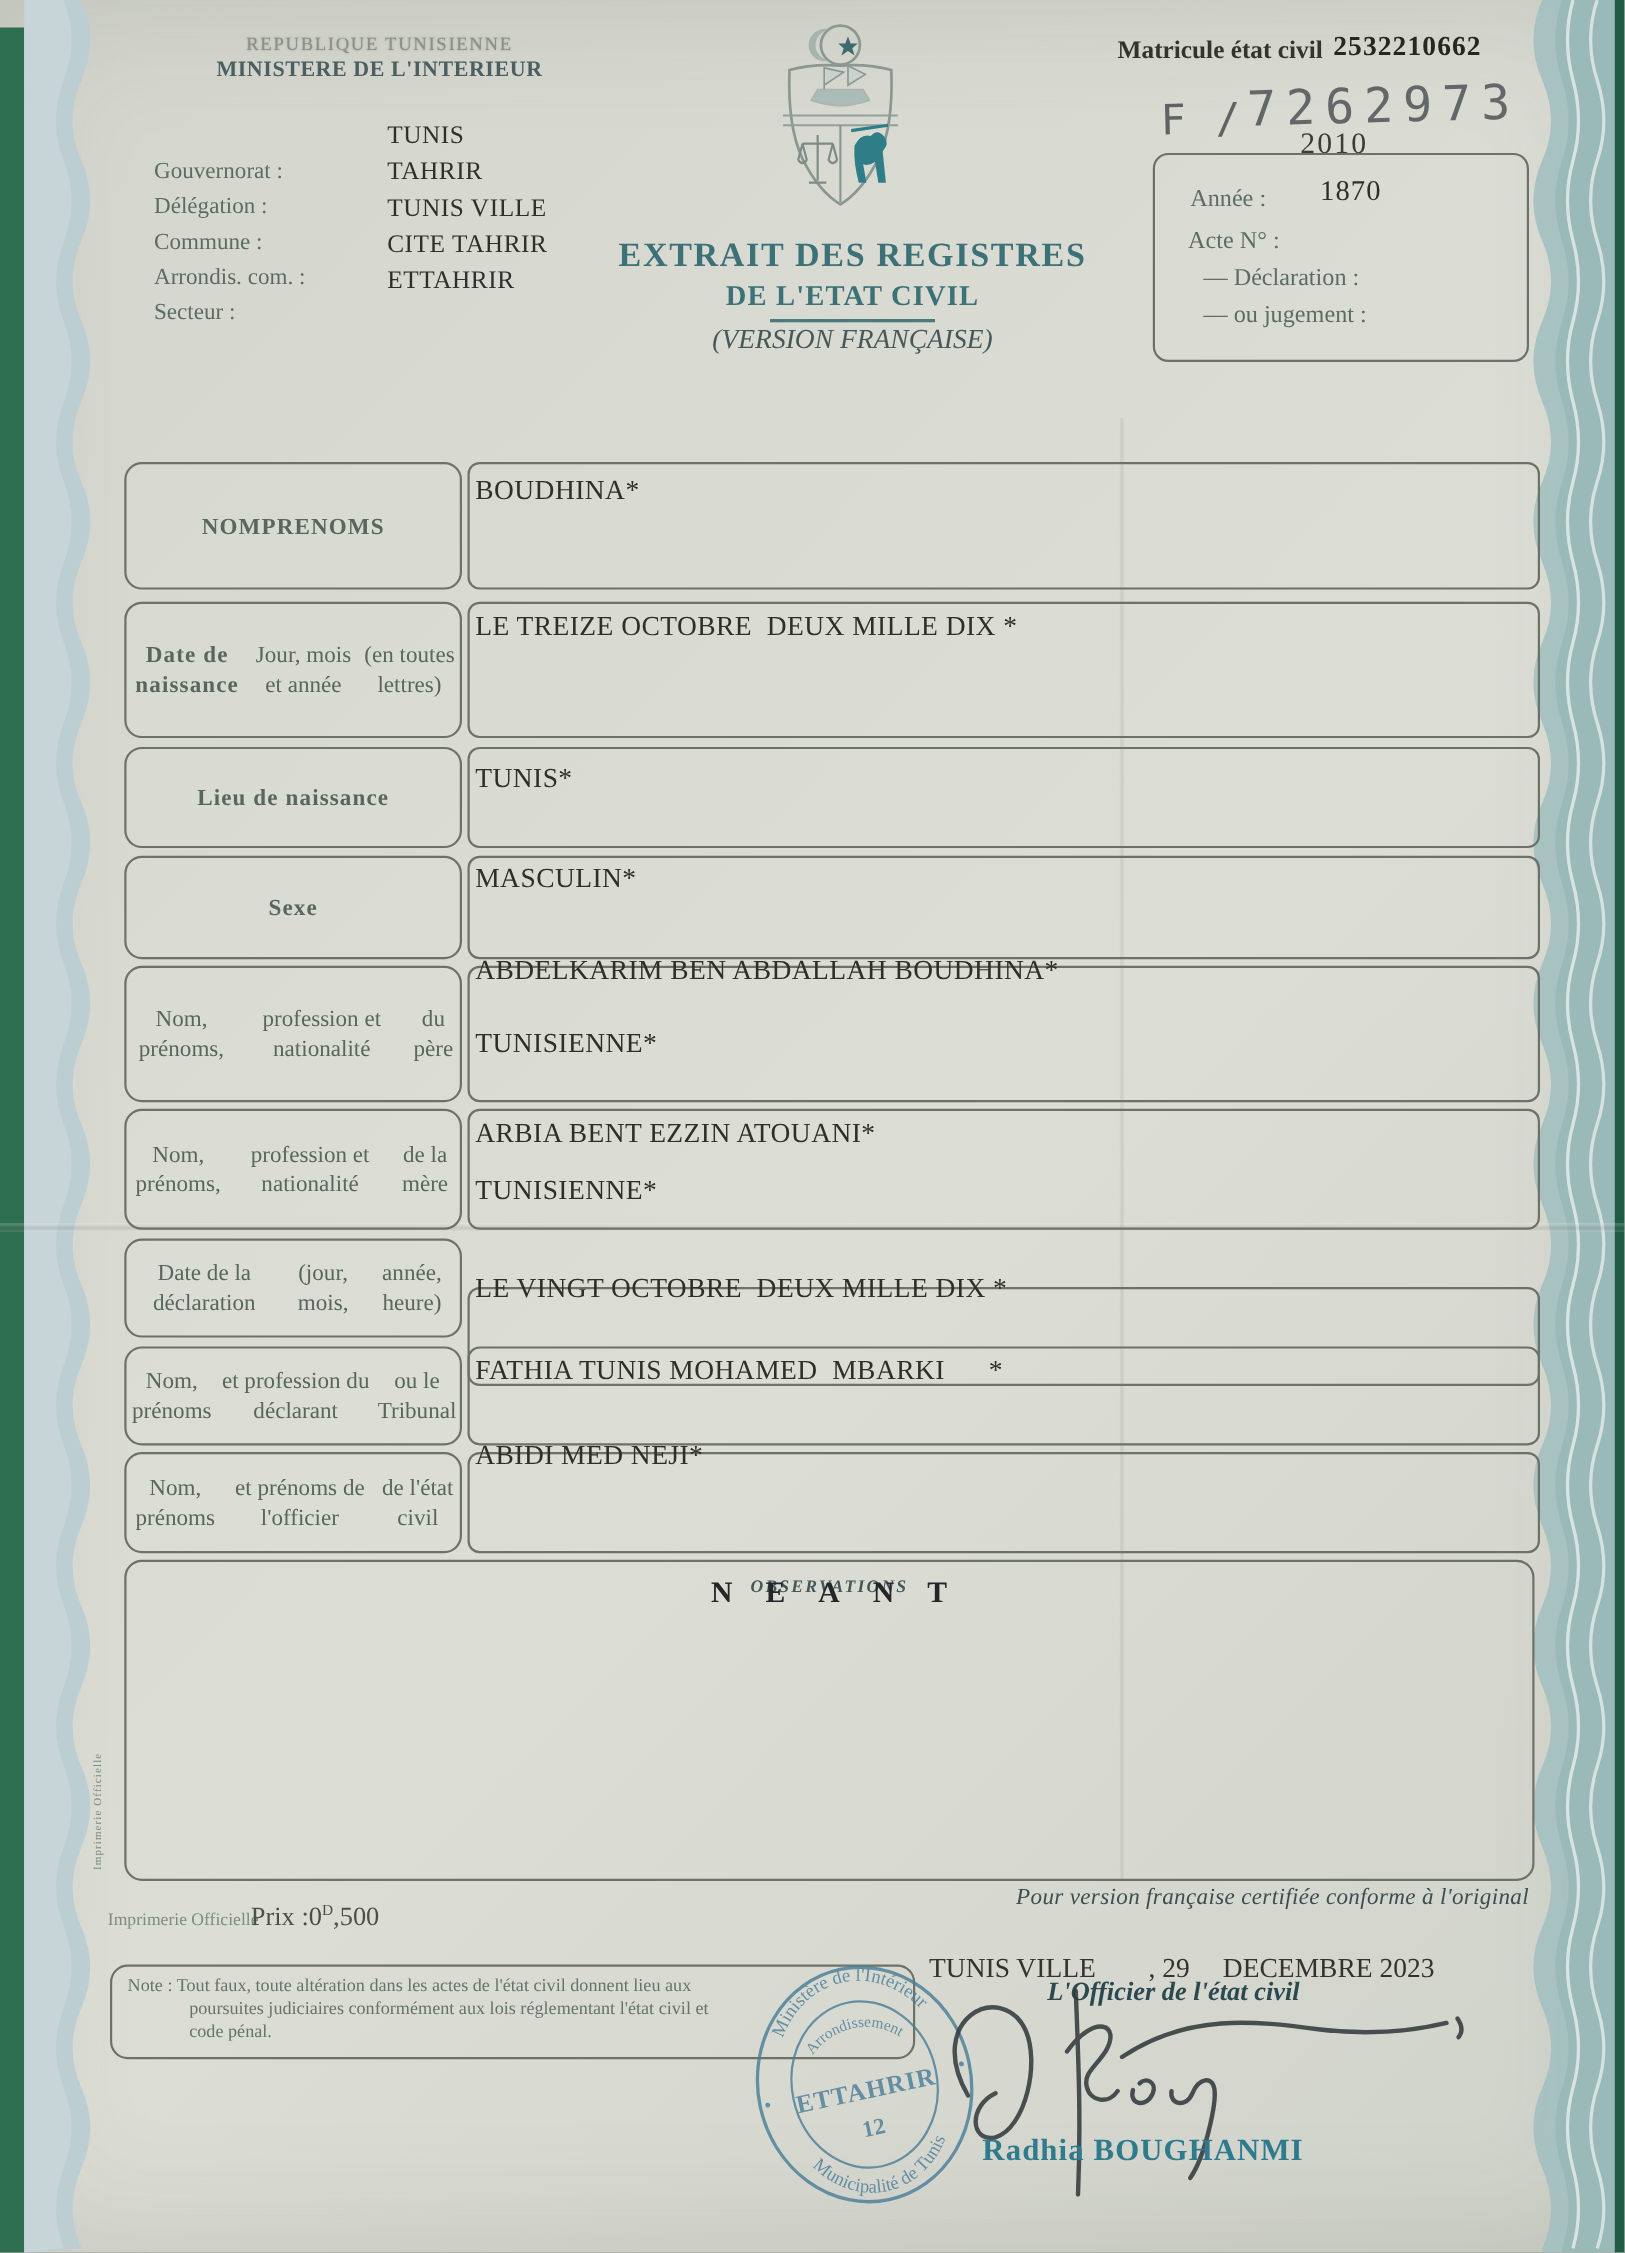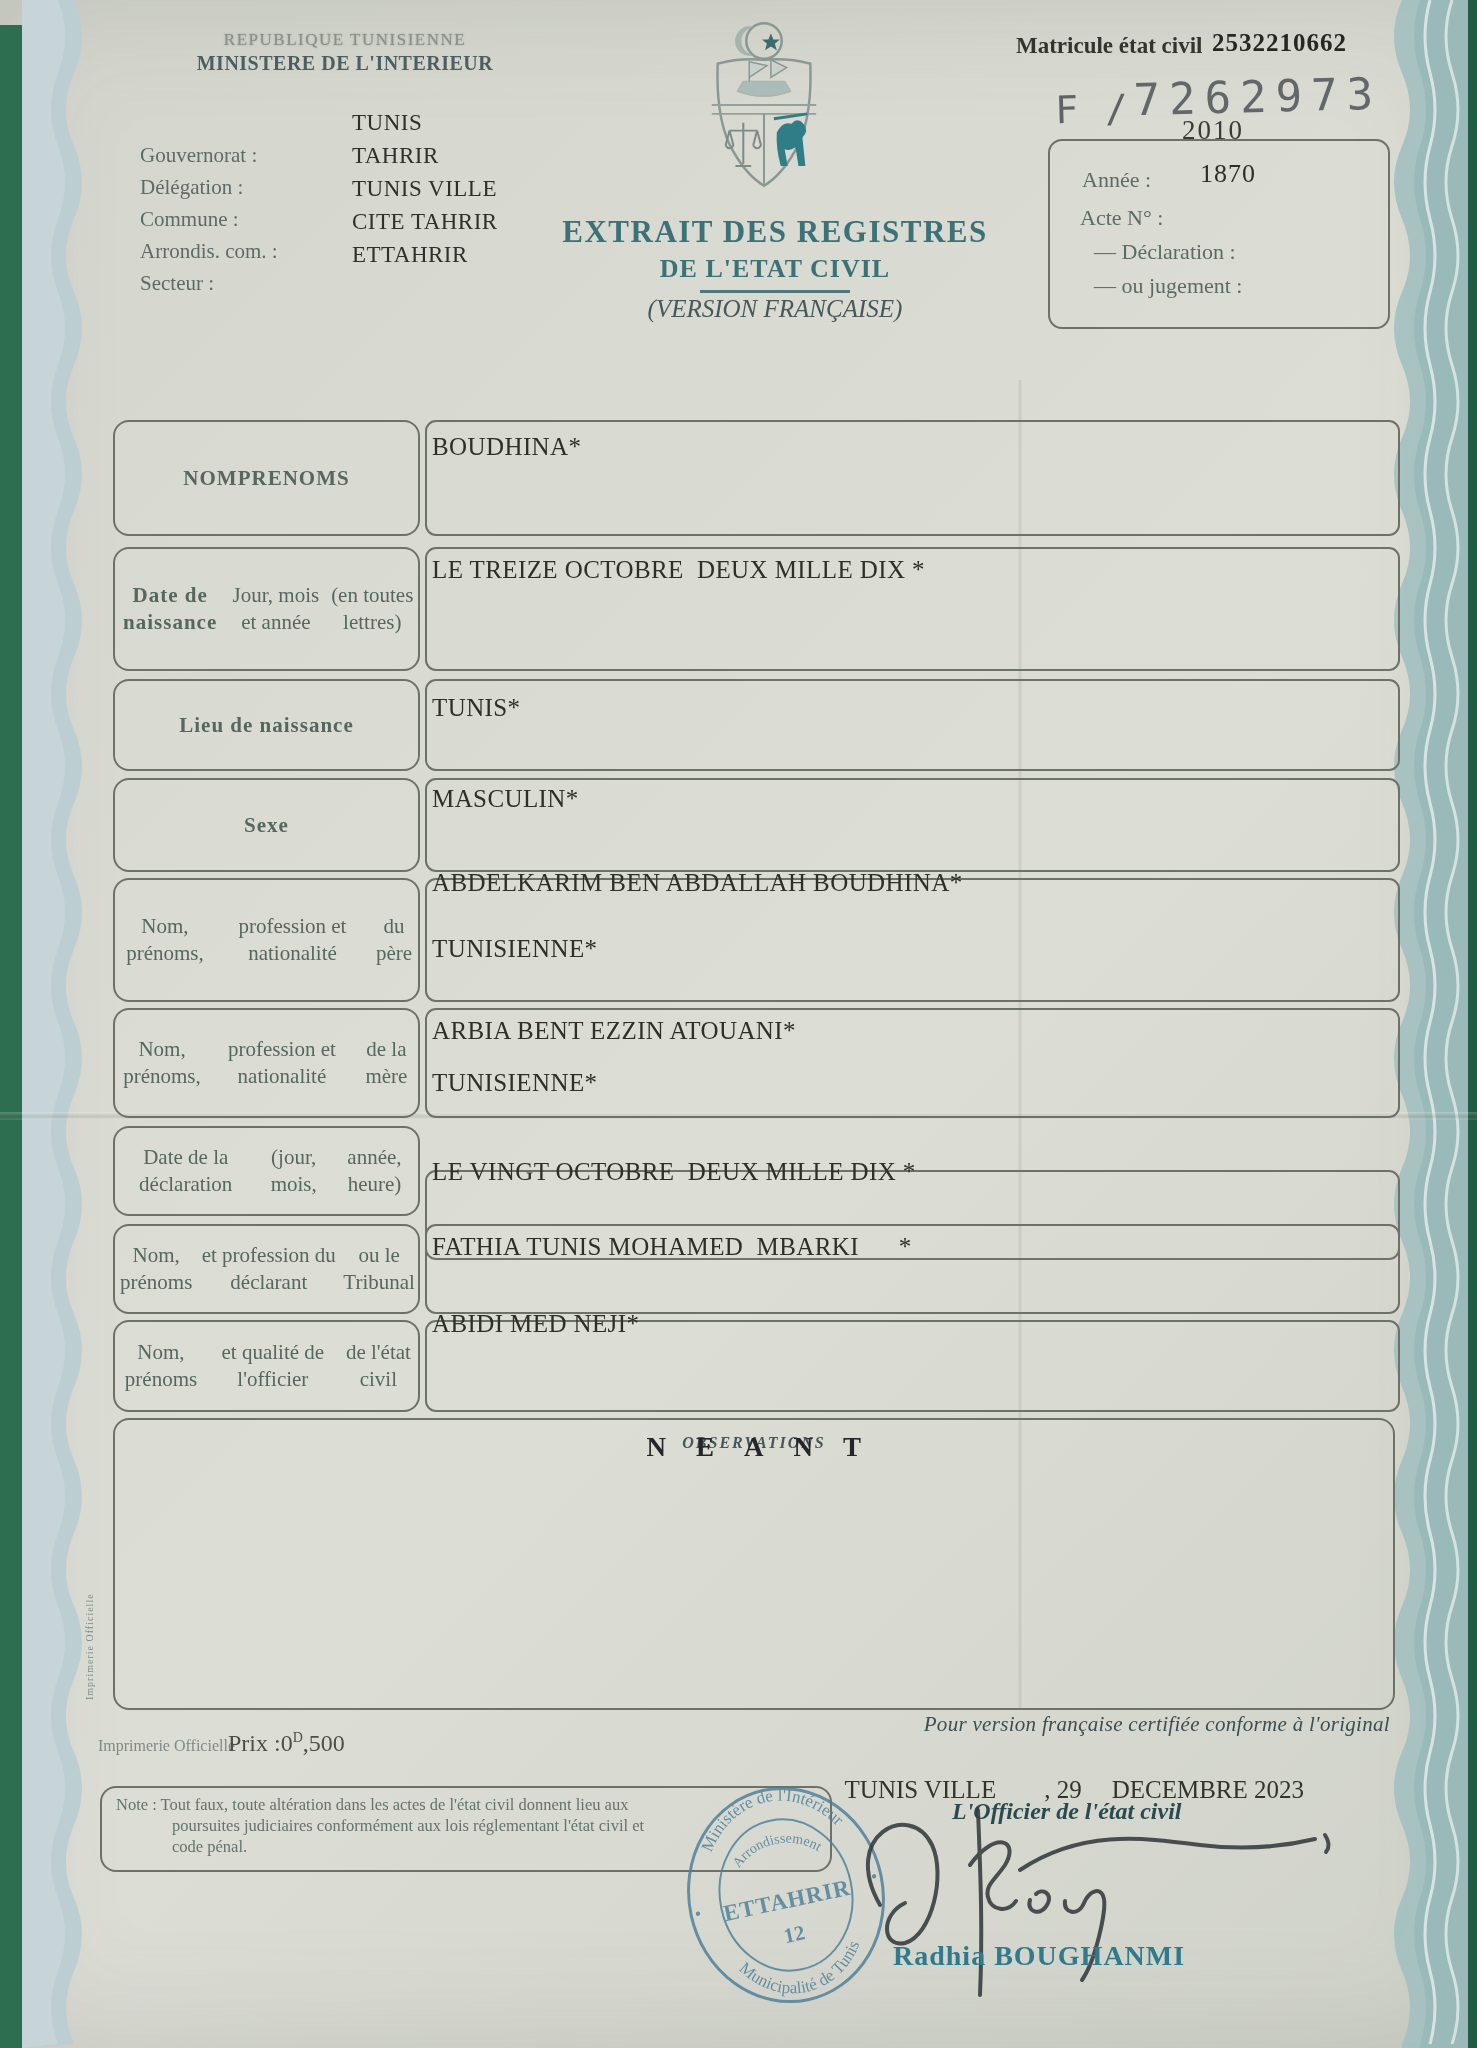--- a/index.html
+++ b/index.html
@@ -203,21 +203,21 @@
     <div class="lbl-line">Nom, prénoms</div>
     <div class="lbl-line">et profession du déclarant</div>
     <div class="lbl-line">ou le Tribunal</div>
   </div>
   <div class="val-box" style="top:1224px;height:86px;">
     <div class="vl" style="margin-top:6px;">FATHIA TUNIS MOHAMED  MBARKI      *</div>
   </div>
 
   <div class="lbl-box" style="top:1320px;height:88px;">
     <div class="lbl-line">Nom, prénoms</div>
-    <div class="lbl-line">et qualité de l'officier</div>
+    <div class="lbl-line">et prénoms de l'officier</div>
     <div class="lbl-line">de l'état civil</div>
   </div>
   <div class="val-box" style="top:1320px;height:88px;">
     <div class="vl" style="margin-top:-13px;">ABIDI MED NEJI*</div>
   </div>
 
   <div class="obs-box">
     <div class="obs-title-wrap">
       <span class="obs-title">OBSERVATIONS</span>
       <span class="obs-overlay">NEANT</span>

